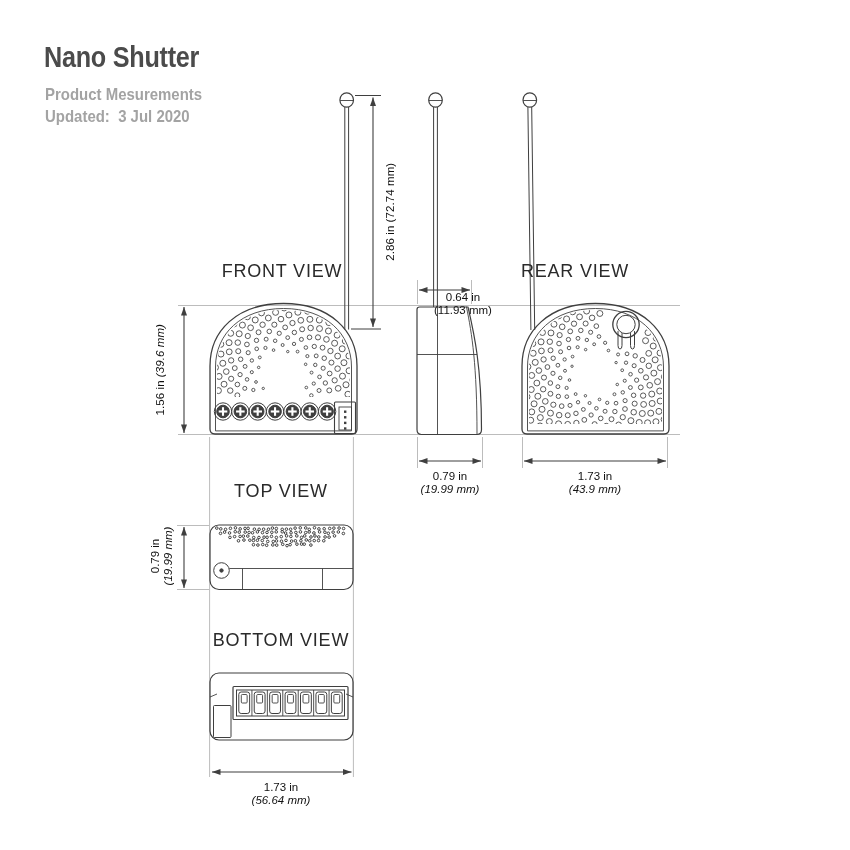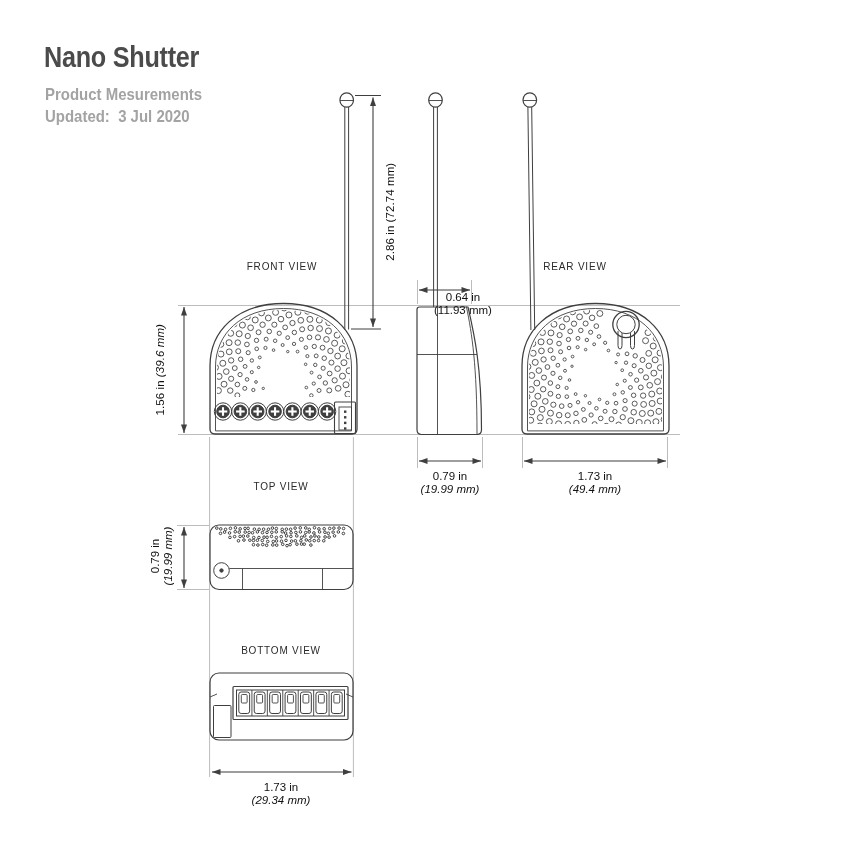--- a/index.html
+++ b/index.html
@@ -6,21 +6,21 @@
   #canvas{position:relative;width:752px;height:850px;background:#fff;overflow:hidden;
           font-family:"Liberation Sans",sans-serif;}
   #drawing{position:absolute;left:0;top:0;}
   .t{position:absolute;color:#1d1d1d;}
   .title{left:44px;top:40px;font-size:30px;font-weight:bold;color:#4b4b4b;
          transform:scaleX(0.84);transform-origin:0 0;white-space:pre;letter-spacing:-0.3px;}
   .subtitle{left:45px;top:85px;font-size:17px;font-weight:bold;color:#a3a3a3;
          transform:scaleX(0.88);transform-origin:0 0;white-space:pre;}
   .updated{left:45px;top:107px;font-size:17px;font-weight:bold;color:#a3a3a3;
          transform:scaleX(0.88);transform-origin:0 0;white-space:pre;}
-  .view-label{font-size:10px;letter-spacing:0.8px;color:#2a2a2a;text-align:center;width:150px;}
+  .view-label{font-size:18px;letter-spacing:0.8px;color:#2a2a2a;text-align:center;width:150px;}
   .dim{font-size:11.5px;text-align:center;line-height:13.5px;color:#111;letter-spacing:0.1px;white-space:nowrap;}
   .dim .mm{margin-left:3px;}
   .ital{font-style:italic;}
   .rot{transform:rotate(-90deg);}
   .dim2{font-size:11.5px;text-align:center;line-height:13px;color:#111;white-space:nowrap;}
 </style>
 </head>
 <body>
 
 <div id="canvas">
@@ -771,21 +771,21 @@
       </g>
     </svg>
 
   <div class="t title">Nano Shutter</div>
   <div class="t subtitle">Product Mesurements</div>
   <div class="t updated">Updated:  3 Jul 2020</div>
 
   <div class="t view-label" style="left:207px;top:261px;">FRONT VIEW</div>
   <div class="t view-label" style="left:500px;top:261px;">REAR VIEW</div>
   <div class="t view-label" style="left:206px;top:481px;">TOP VIEW</div>
-  <div class="t view-label" style="left:206px;top:630px;margin-top:15px;">BOTTOM VIEW</div>
+  <div class="t view-label" style="left:206px;top:630px;">BOTTOM VIEW</div>
 
   <div class="t dim rot" style="left:306px;top:205px;width:170px;">
     <span>2.86 in</span><span class="mm">(72.74 mm)</span>
   </div>
 
   <div class="t dim rot" style="left:86px;top:363px;width:150px;">
     <span>1.56 in</span><span class="mm ital">(39.6 mm)</span>
   </div>
 
   <div class="t dim2" style="left:408px;top:246px;width:110px;margin-top:45px;">
@@ -793,26 +793,26 @@
     <div>(11.93 mm)</div>
   </div>
 
   <div class="t dim2" style="left:395px;top:470px;width:110px;">
     <div>0.79 in</div>
     <div class="ital">(19.99 mm)</div>
   </div>
 
   <div class="t dim2" style="left:540px;top:470px;width:110px;">
     <div>1.73 in</div>
-    <div class="ital">(49.4 mm)</div>
+    <div class="ital">(43.9 mm)</div>
   </div>
 
   <div class="t dim2 rot" style="left:106px;top:543px;width:112px;">
     <div>0.79 in</div>
     <div class="ital">(19.99 mm)</div>
   </div>
 
   <div class="t dim2" style="left:226px;top:781px;width:110px;">
     <div>1.73 in</div>
-    <div class="ital">(29.34 mm)</div>
+    <div class="ital">(56.64 mm)</div>
   </div>
 
 </div>
 
 </body></html>

